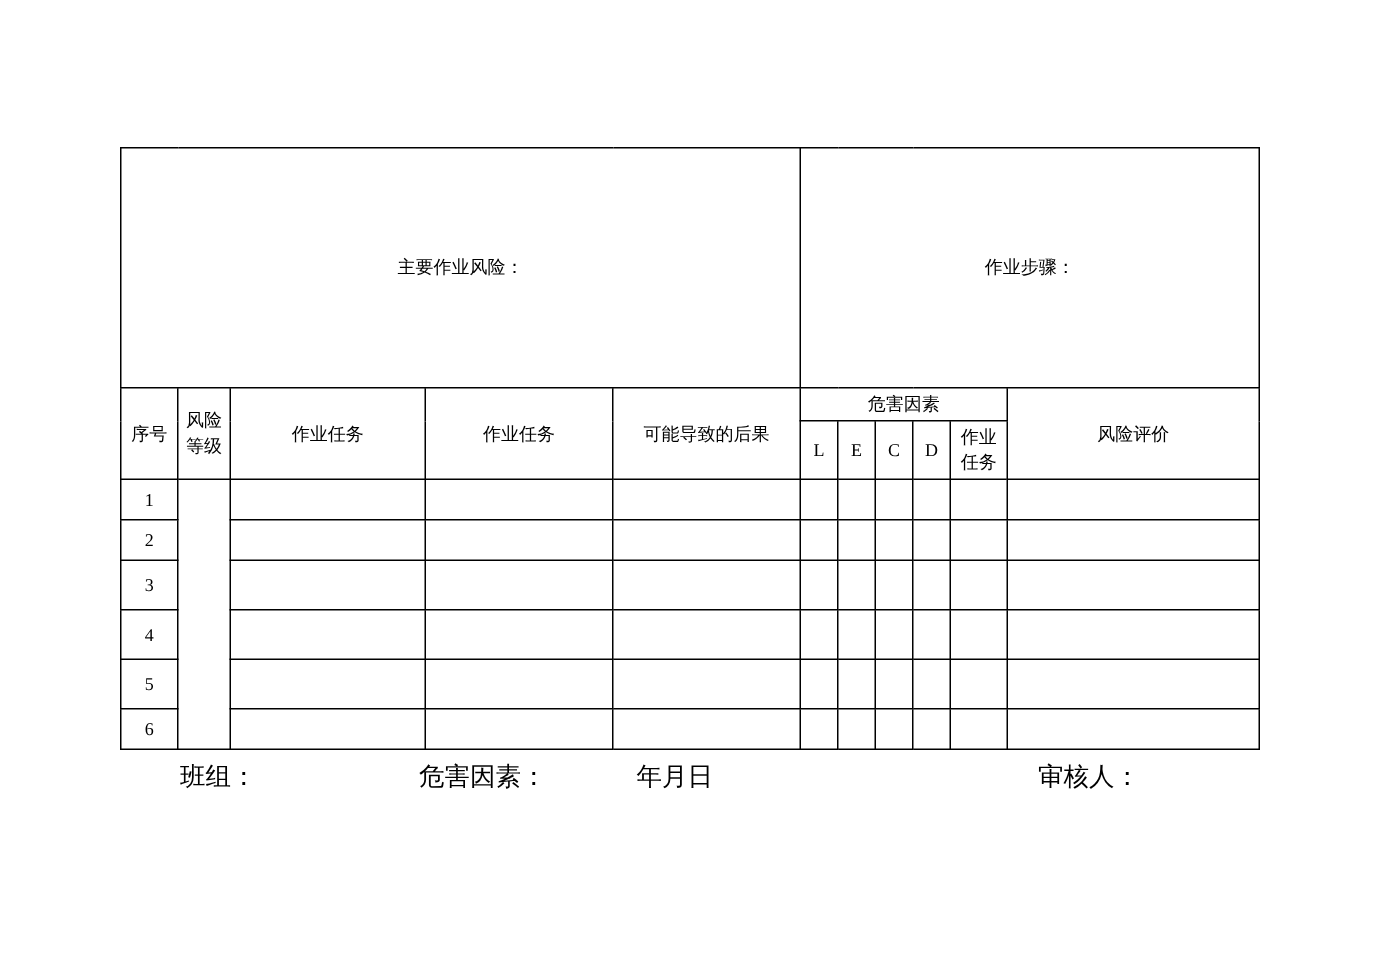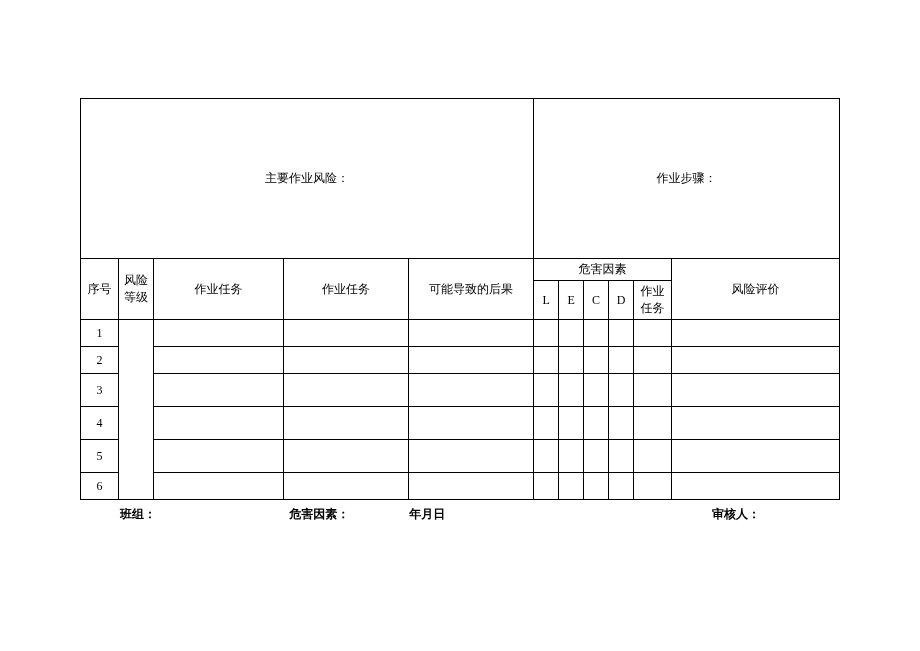--- a/index.html
+++ b/index.html
@@ -29,23 +29,22 @@
     }
     td.top-left, td.top-right {
       vertical-align: top;
       text-align: left;
       height: 155px;
     }
     .row-h  td { height: 22px; }
     .row-h2 td { height: 28px; }
     .footer {
       margin: 6px 80px 0 80px;
-      font-size: 12px;
+      font-size: 17px;
       display: flex;
-      font-weight: bold;
     }
     .footer span.seg { display: inline-block; }
   </style>
 </head>
 <body>
 
 <div class="outer">
 <table class="form">
   <colgroup>
     <col style="width:38px">

